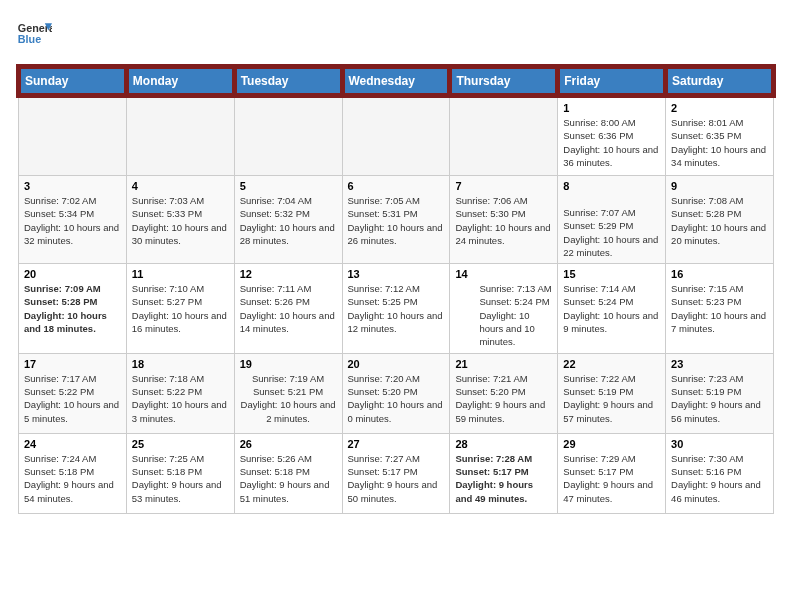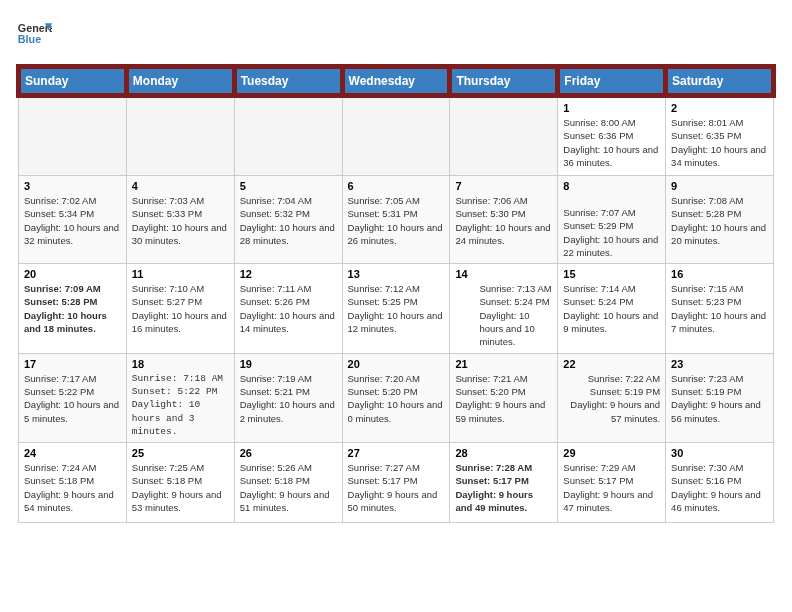--- a/index.html
+++ b/index.html
@@ -220,45 +220,45 @@
       </tr>
       <tr>
         <td>
           <div class="day-num">17</div>
           <div class="day-info" style="white-space: pre-line;">Sunrise: 7:17 AM
 Sunset: 5:22 PM
 Daylight: 10 hours and 5 minutes.</div>
         </td>
         <td>
           <div class="day-num">18</div>
-          <div class="day-info" style="white-space: pre-line; font-family: Liberation Mono, monospace;">Sunrise: 7:18 AM
+          <div class="day-info" style="white-space: pre-line;">Sunrise: 7:18 AM
 Sunset: 5:22 PM
 Daylight: 10 hours and 3 minutes.</div>
         </td>
         <td>
           <div class="day-num">19</div>
-          <div class="day-info" style="white-space: pre-line;">Sunrise: 7:19 AM
+          <div class="day-info" style="white-space: pre-line; text-align: center;">Sunrise: 7:19 AM
 Sunset: 5:21 PM
 Daylight: 10 hours and 2 minutes.</div>
         </td>
         <td>
           <div class="day-num">20</div>
           <div class="day-info" style="white-space: pre-line;">Sunrise: 7:20 AM
 Sunset: 5:20 PM
 Daylight: 10 hours and 0 minutes.</div>
         </td>
         <td>
           <div class="day-num">21</div>
           <div class="day-info" style="white-space: pre-line;">Sunrise: 7:21 AM
 Sunset: 5:20 PM
 Daylight: 9 hours and 59 minutes.</div>
         </td>
         <td>
           <div class="day-num">22</div>
-          <div class="day-info" style="white-space: pre-line; text-align: right;">Sunrise: 7:22 AM
+          <div class="day-info" style="white-space: pre-line;">Sunrise: 7:22 AM
 Sunset: 5:19 PM
 Daylight: 9 hours and 57 minutes.</div>
         </td>
         <td>
           <div class="day-num">23</div>
           <div class="day-info" style="white-space: pre-line;">Sunrise: 7:23 AM
 Sunset: 5:19 PM
 Daylight: 9 hours and 56 minutes.</div>
         </td>
       </tr>

